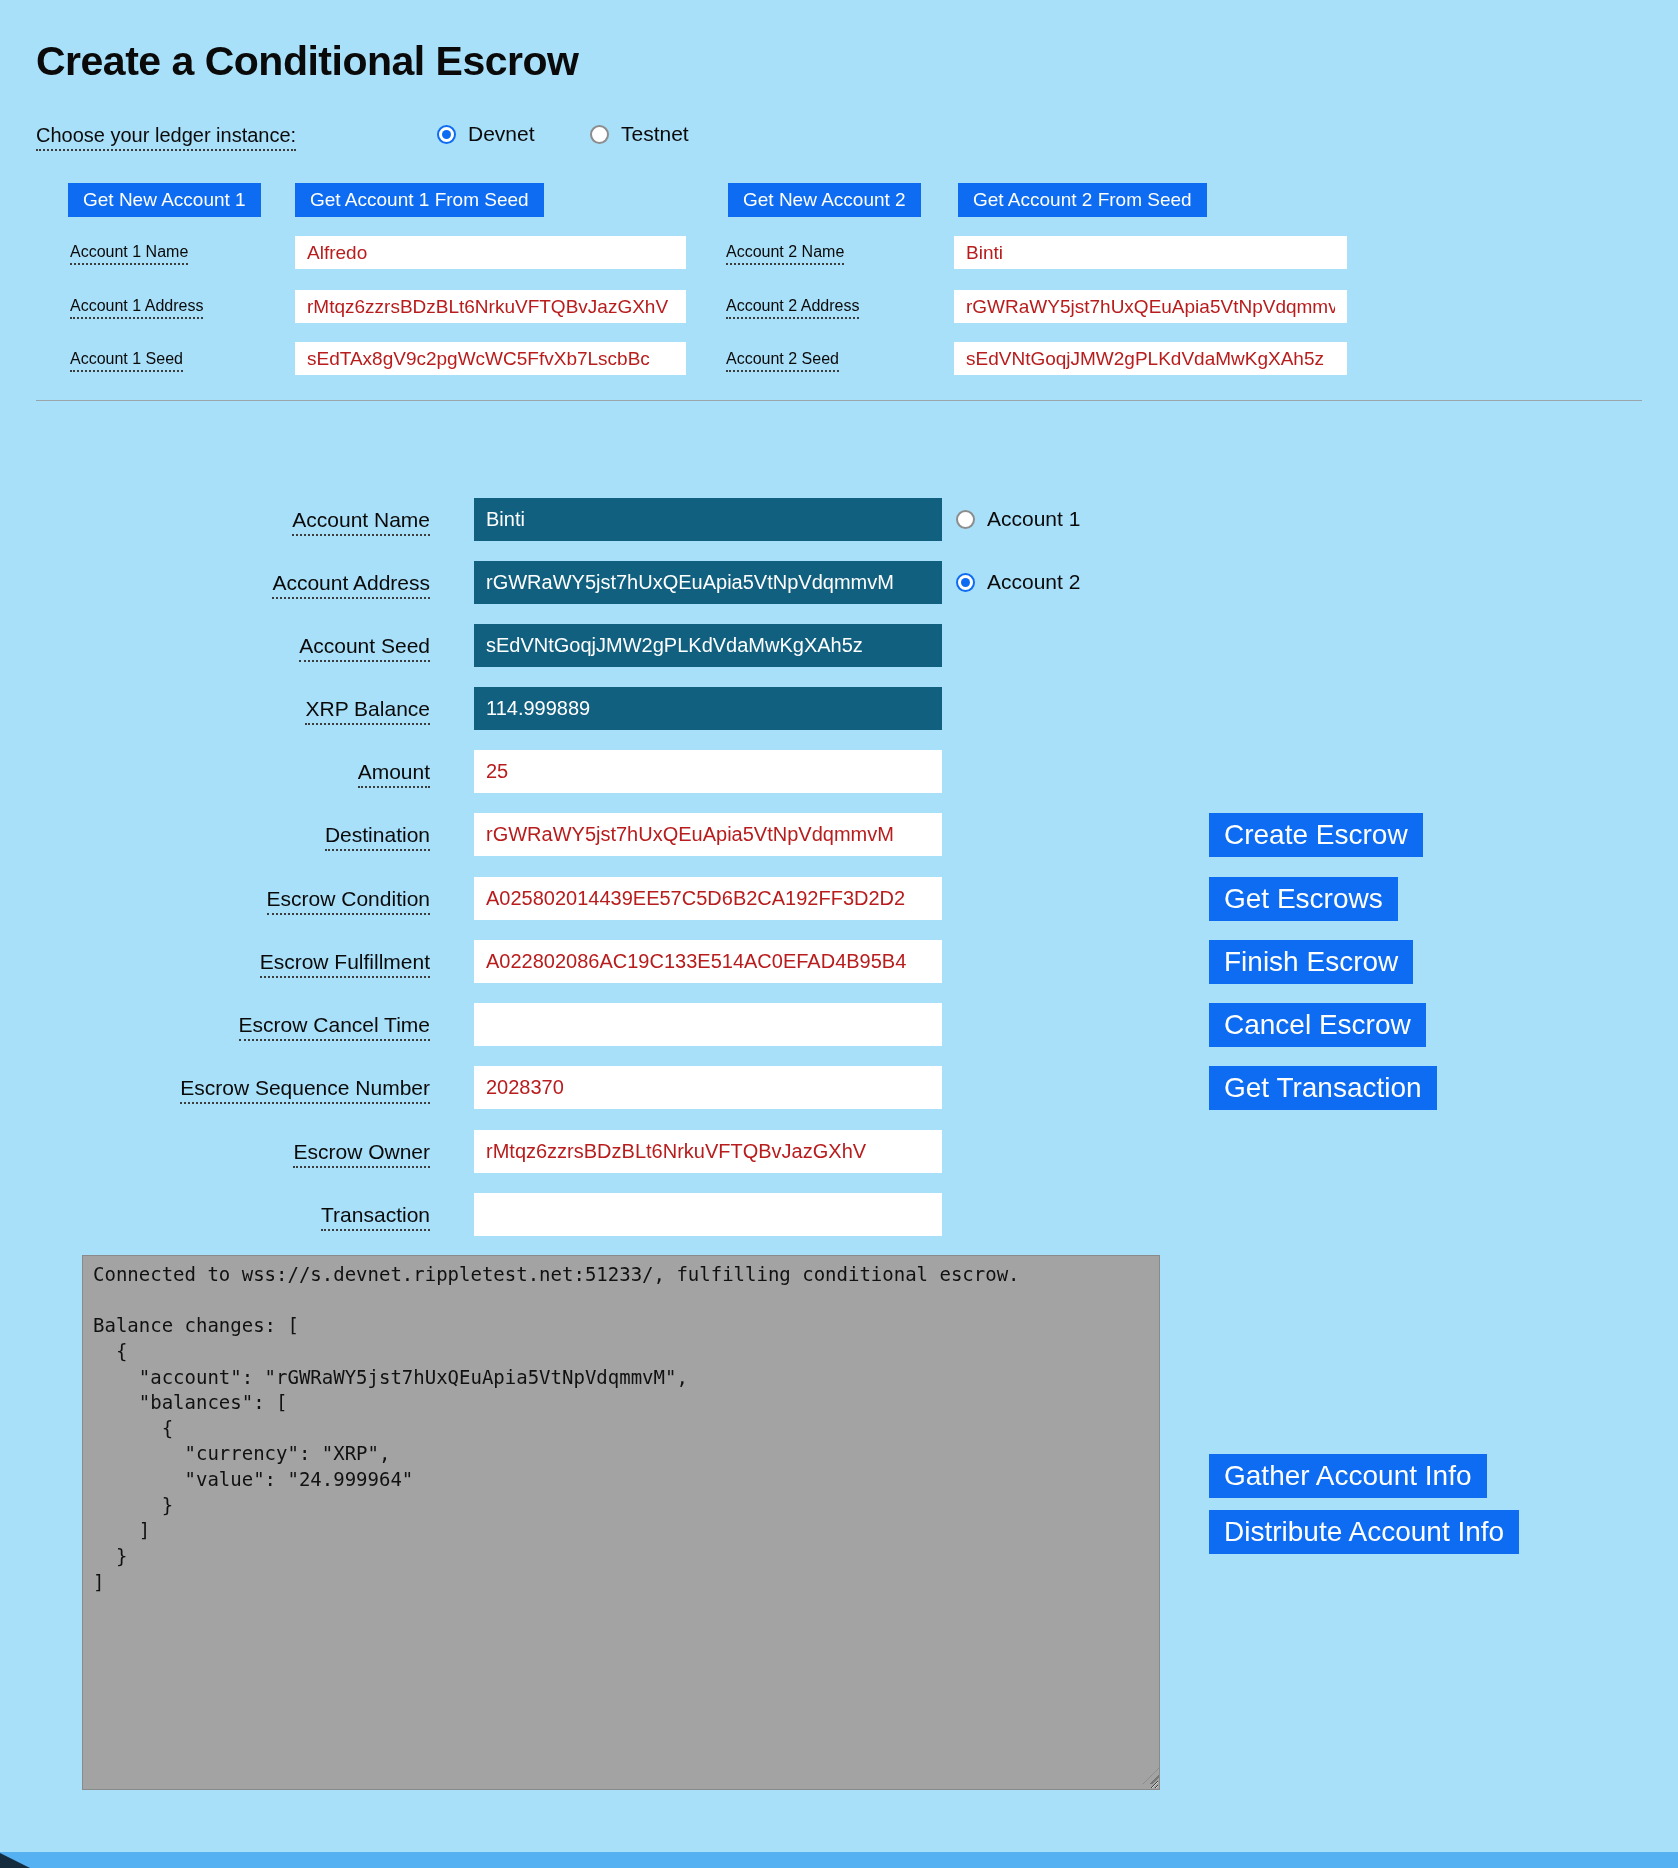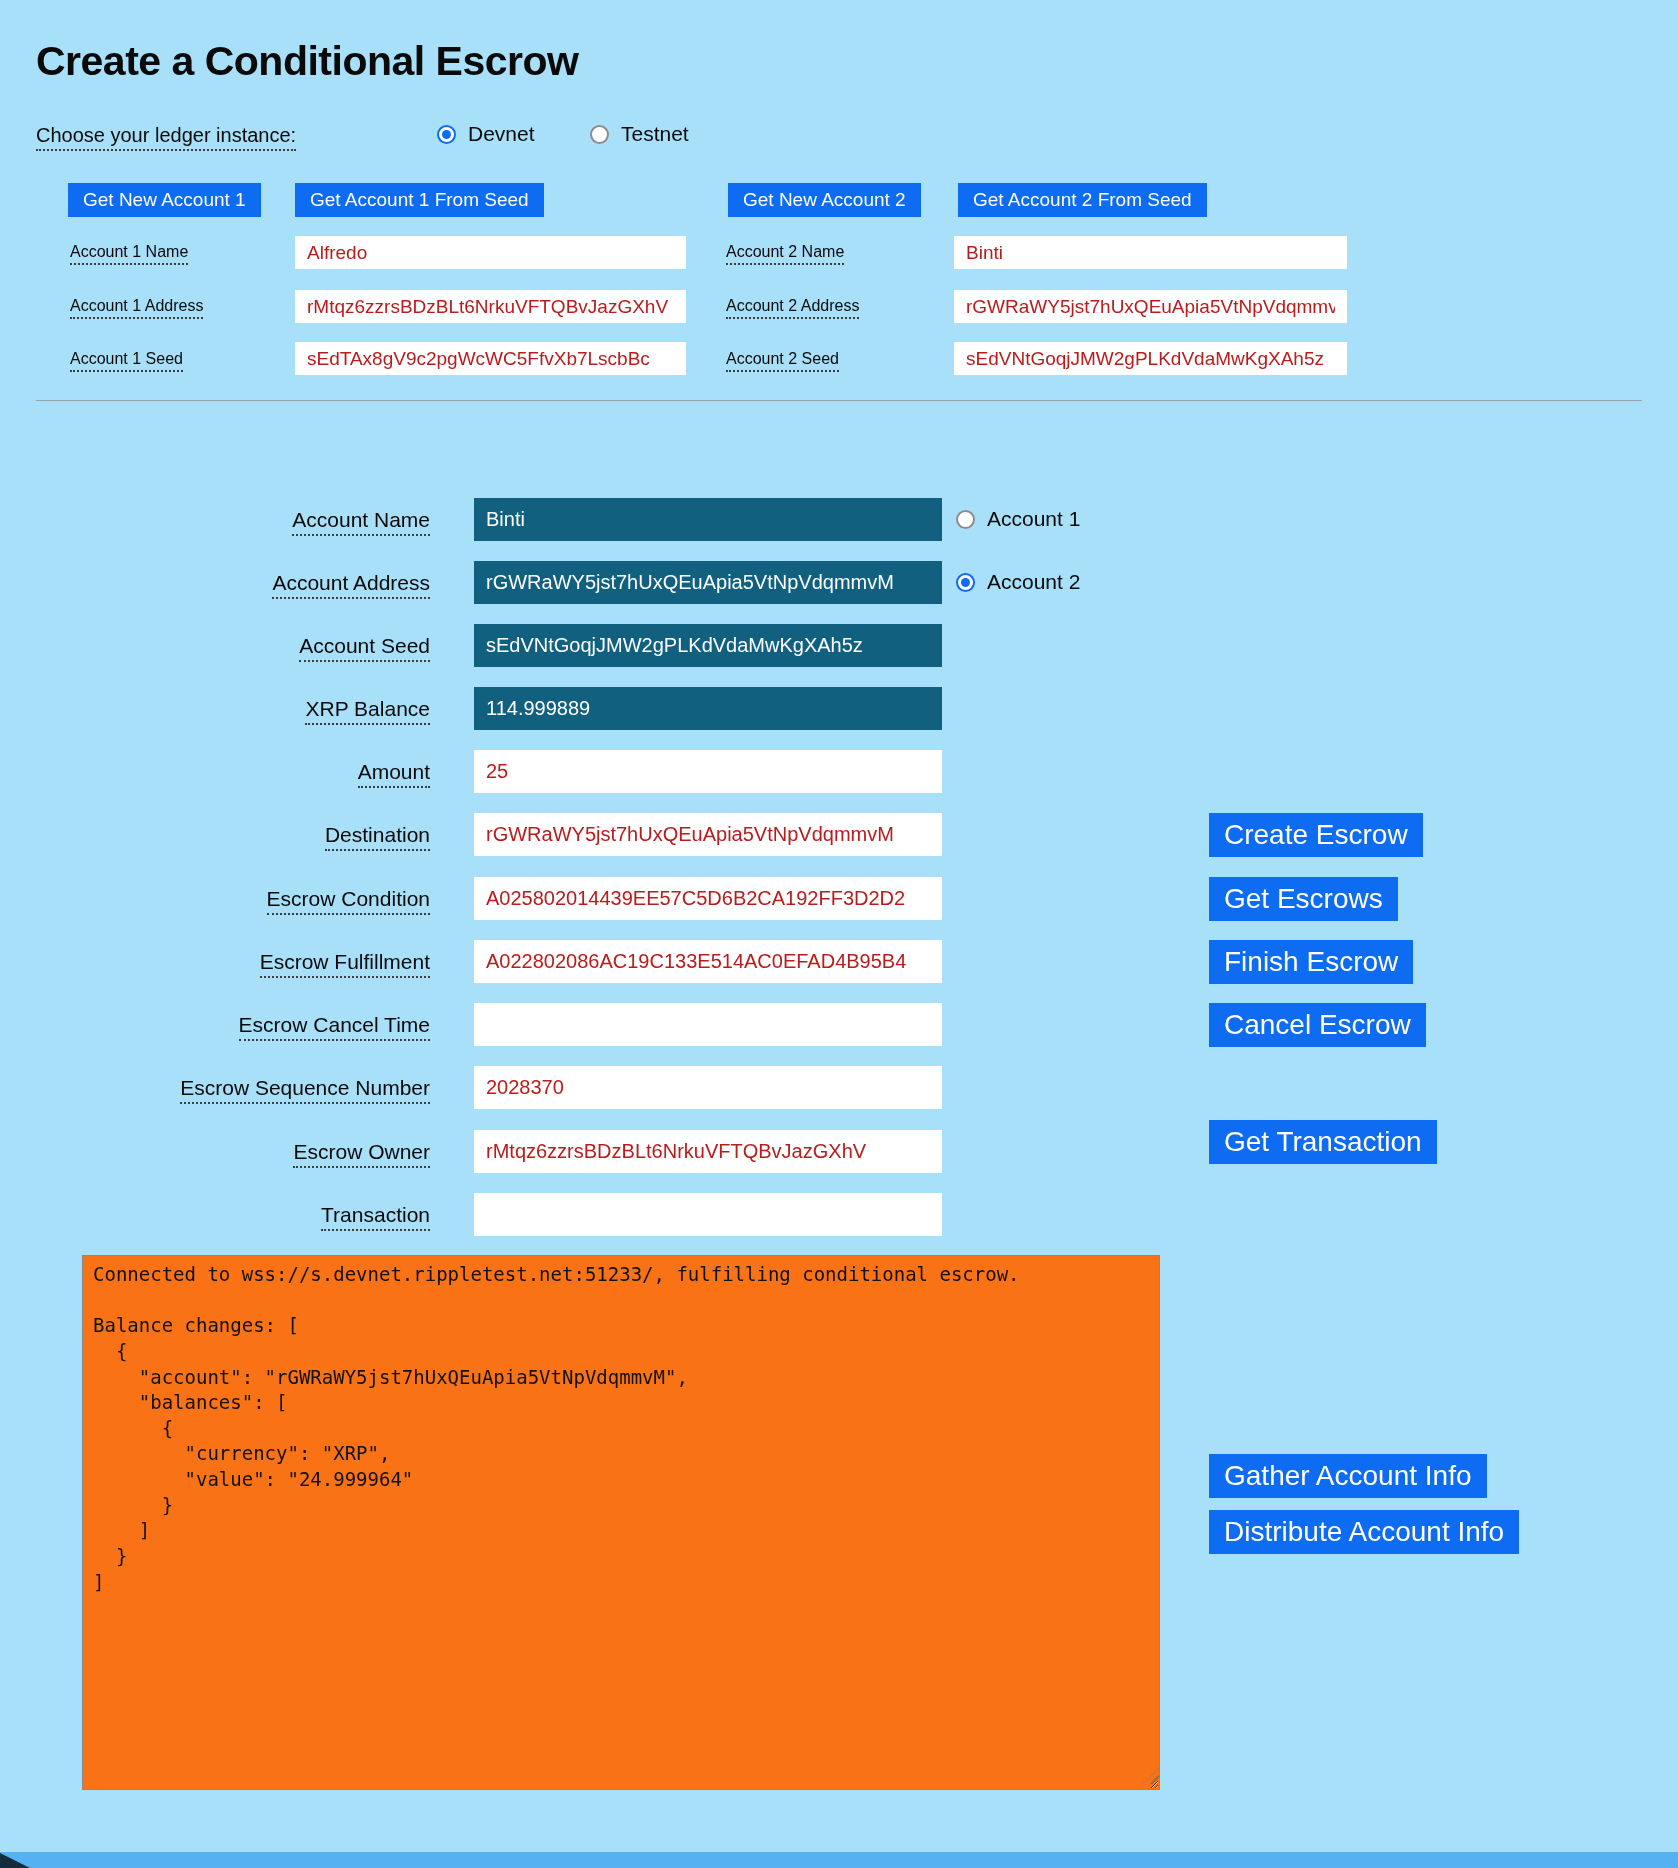--- a/index.html
+++ b/index.html
@@ -37,21 +37,21 @@
     font-family:"Liberation Sans", sans-serif;
   }
   .inp.c1 { left:295px; width:391px; }
   .inp.c2 { left:954px; width:393px; }
   .inp.mid { left:474px; width:468px; height:43px; font-size:20px; }
   .inp.teal { background:var(--teal-field,#116080); color:#fff; }
   .sep { position:absolute; left:36px; width:1606px; height:0;
          border-top:1px solid #9aa4ab; top:400px; }
   .results {
     position:absolute; left:82px; top:1255px; width:1078px; height:535px;
-    background:#f97316; border:1px solid #8a8a8a; resize:both;
+    background:#a3a3a3; border:1px solid #8a8a8a; resize:both;
     font-family:"DejaVu Sans Mono", monospace; font-size:19px; line-height:1.35;
     padding:6px 10px; color:#111; white-space:pre; overflow:auto;
   }
   .grip { position:absolute; left:1143px; top:1768px; width:16px; height:16px;
     background:repeating-linear-gradient(135deg, transparent 0 4px, #777 4px 6px);
     clip-path:polygon(100% 0, 100% 100%, 0 100%); pointer-events:none; }
   .footer-strip { position:absolute; left:0; bottom:0; width:1678px; height:16px;
     background:var(--footer-strip,#55b1f1); }
   .corner-wedge { position:absolute; left:0; bottom:0; width:30px; height:15px;
     background:#142c3d; clip-path:polygon(0 0, 0 100%, 100% 100%); }
@@ -143,21 +143,21 @@
   </label>
   <label class="rwrap" style="left:956px; top:570px;">
     <span class="radio on"></span>
     <span class="radio-label">Account 2</span>
   </label>
 
   <button class="btn big" style="left:1209px; top:813px;">Create Escrow</button>
   <button class="btn big" style="left:1209px; top:877px;">Get Escrows</button>
   <button class="btn big" style="left:1209px; top:940px;">Finish Escrow</button>
   <button class="btn big" style="left:1209px; top:1003px;">Cancel Escrow</button>
-  <button class="btn big" style="left:1209px; top:1120px;">Get Transaction</button>
+  <button class="btn big" style="left:1209px; top:1066px;">Get Transaction</button>
 
   <textarea class="results" spellcheck="false" style="">Connected to wss://s.devnet.rippletest.net:51233/, fulfilling conditional escrow.
 
 Balance changes: [
   {
     "account": "rGWRaWY5jst7hUxQEuApia5VtNpVdqmmvM",
     "balances": [
       {
         "currency": "XRP",
         "value": "24.999964"

